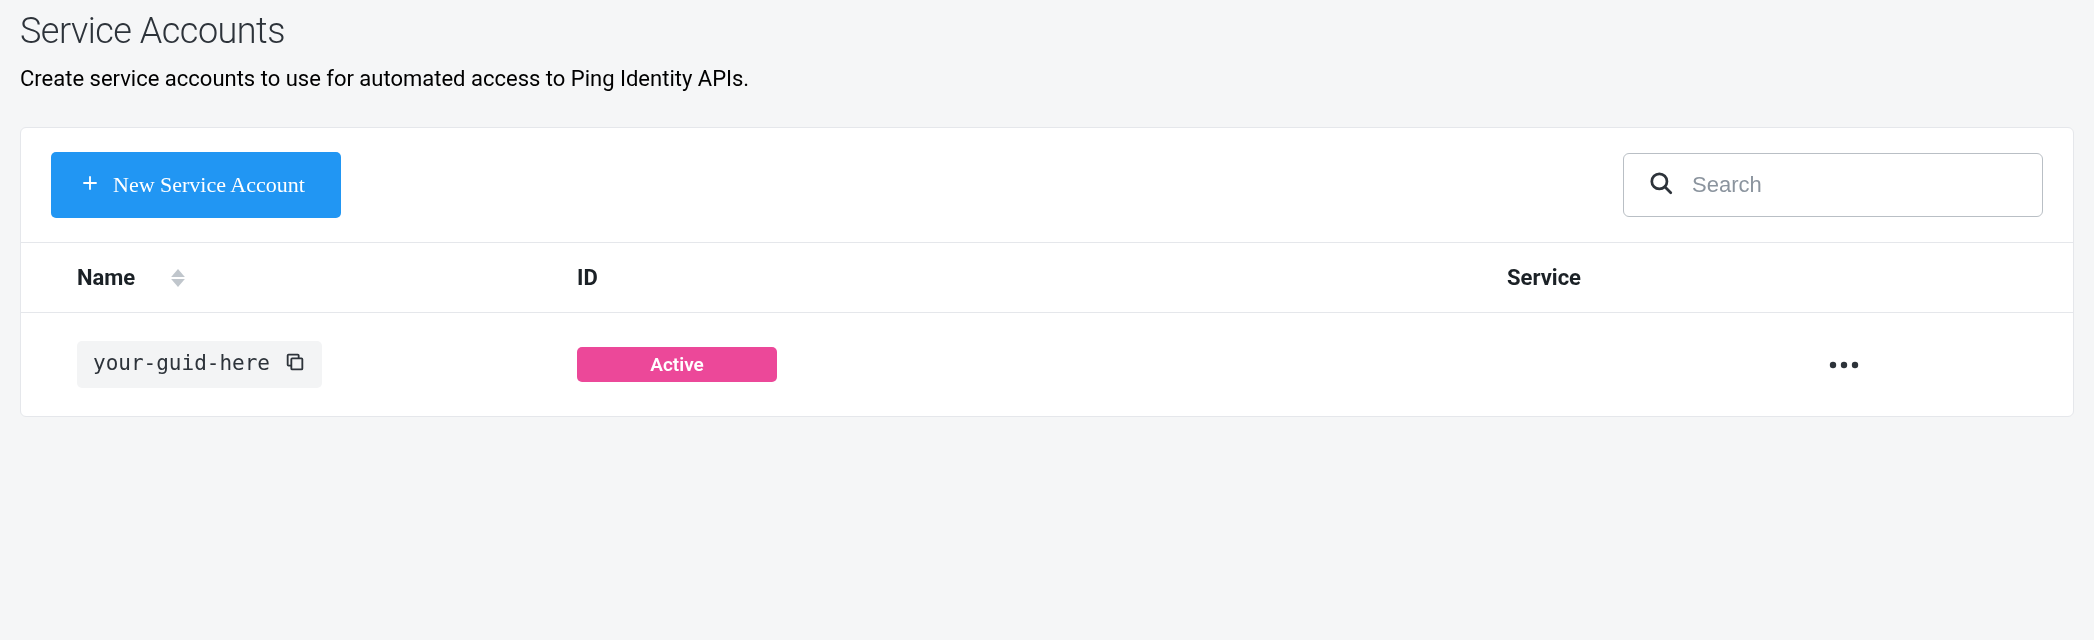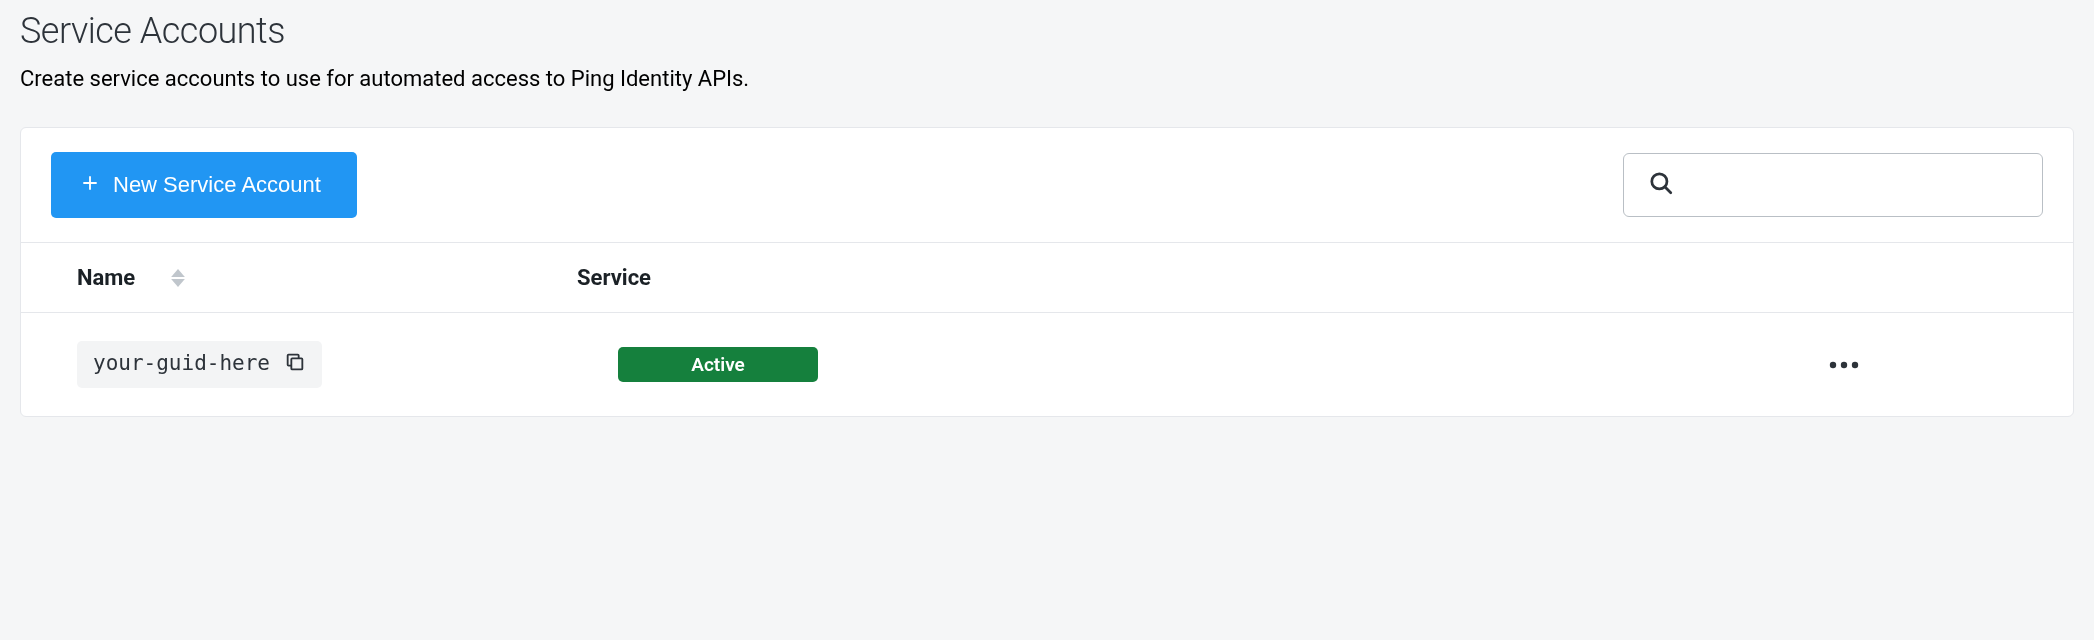--- a/index.html
+++ b/index.html
@@ -40,20 +40,21 @@
       align-items: flex-end;
       gap: 14px;
       background: #2196f3;
       color: #ffffff;
       border: none;
       border-radius: 5px;
       padding: 20px 36px 20px 30px;
       font-size: 22px;
       font-weight: 500;
       cursor: pointer;
+      font-family: Liberation Serif, serif;
     }
     .btn-primary svg {
       width: 18px;
       height: 18px;
     }
     .search-box {
       display: flex;
       align-items: center;
       gap: 18px;
       border: 1px solid #b9bfc5;
@@ -132,28 +133,27 @@
     .id-pill svg {
       width: 22px;
       height: 22px;
       color: #2d333a;
       cursor: pointer;
     }
     .badge {
       display: inline-flex;
       align-items: center;
       justify-content: center;
-      background: #15803d;
+      background: #ec4899;
       color: #ffffff;
       font-size: 19px;
       font-weight: 600;
       border-radius: 5px;
       padding: 6px 0;
       min-width: 200px;
-      margin-left: 41px;
     }
     .actions-cell {
       display: flex;
       justify-content: flex-end;
       padding-right: 20px;
     }
     .more-btn {
       background: none;
       border: none;
       cursor: pointer;
@@ -182,38 +182,42 @@
       </span>
       <span>New Service Account</span>
     </button>
     <div class="search-box">
       <span>
         <svg viewBox="0 0 24 24" fill="none" stroke="currentColor" stroke-width="2.5" stroke-linecap="round">
           <circle cx="10.5" cy="10.5" r="7"></circle>
           <line x1="21" y1="21" x2="15.5" y2="15.5"></line>
         </svg>
       </span>
+      <input type="text" placeholder="Search" style="">
     </div>
   </div>
 
   <div class="table">
     <div class="table-header">
       <div class="row">
         <div class="cell col-header">
           <span>Name</span>
           <span class="sort-icons">
             <svg viewBox="0 0 12 7">
                 <polygon points="6,0 12,7 0,7" fill="currentColor"></polygon>
               </svg>
             <svg viewBox="0 0 12 7">
                 <polygon points="0,0 12,0 6,7" fill="currentColor"></polygon>
               </svg>
           </span>
         </div>
         <div class="cell col-header">
+          <span>ID</span>
+        </div>
+        <div class="cell col-header">
           <span>Service</span>
         </div>
         <div class="cell"></div>
       </div>
     </div>
 
     <div class="table-row">
       <div class="cell">
         <span class="id-pill">
           <span>your-guid-here</span>

